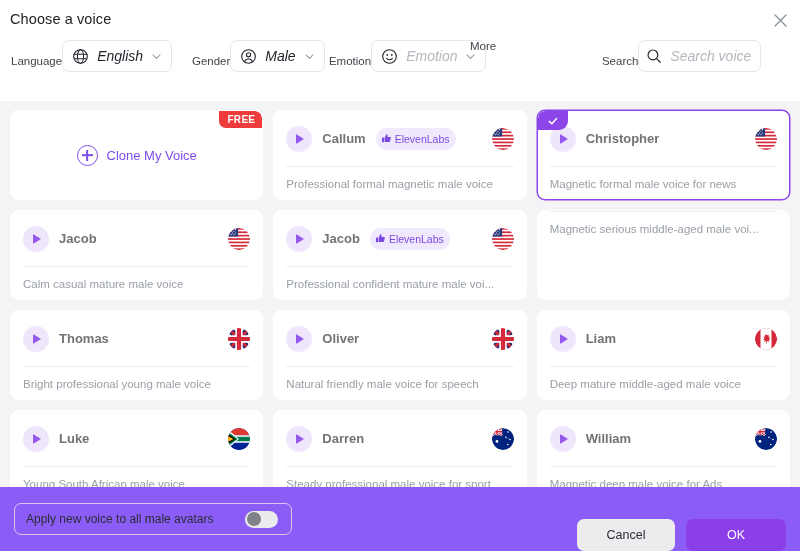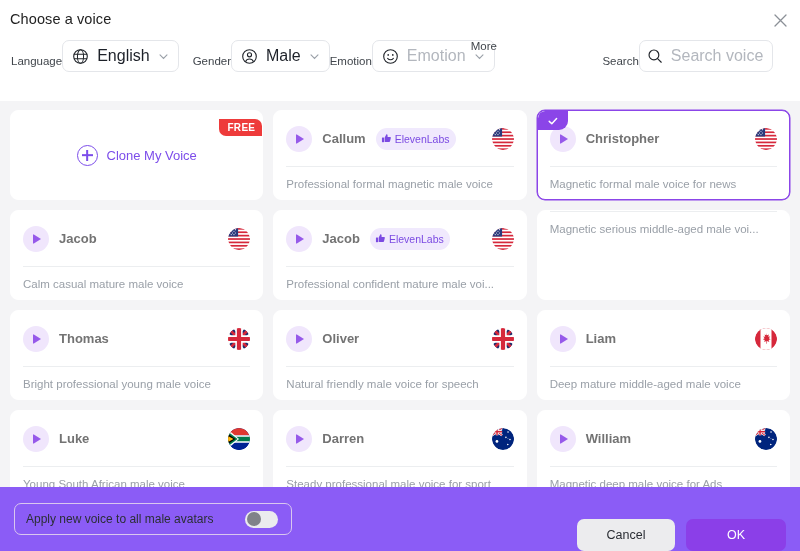--- a/index.html
+++ b/index.html
@@ -58,21 +58,21 @@
     border: 1px solid #e4e6ea;
     border-radius: 7px;
     background: #ffffff;
     display: flex;
     align-items: center;
     padding: 0 9px;
     gap: 8px;
     cursor: pointer;
   }
   .control .ic { display: flex; align-items: center; justify-content: center; flex: 0 0 auto; }
-  .control .val { font-size: 16px; color: #1d2129; white-space: nowrap; }
+  .control .val { font-size: 14px; color: #1d2129; white-space: nowrap; font-style: italic; }
   .control .val.ph { color: #b3b7be; }
   .control .caret { margin-left: auto; display: flex; align-items: center; }
   .control .dots { margin-left: auto; color: #8b9099; font-size: 14px; letter-spacing: 1px; line-height: 8px; padding-bottom: 4px;}
   .g-lang { width: 175px; }
   .g-gender { width: 124px; }
   .g-emotion { width: 128px; }
   .g-more { width: 124px; }
   .g-search { width: 197px; }
   .g-search .control { cursor: text; padding-left: 7px; }
 
@@ -114,21 +114,21 @@
   .clone-plus::before, .clone-plus::after {
     content: "";
     position: absolute;
     background: #7c4dea;
   }
   .clone-plus::before { left: 4px; right: 4px; top: 50%; height: 1.7px; transform: translateY(-50%); }
   .clone-plus::after { top: 4px; bottom: 4px; left: 50%; width: 1.7px; transform: translateX(-50%); }
   .clone-label { font-size: 13px; color: #7c4dea; }
   .free-badge {
     position: absolute;
-    top: 8px; right: 0;
+    top: 0; right: 0;
     background: #ee3b3b;
     color: #ffffff;
     font-size: 10px;
     font-weight: bold;
     letter-spacing: .3px;
     padding: 3px 7px 3px 8px;
     border-top-right-radius: 7px;
     border-bottom-left-radius: 7px;
   }
 

